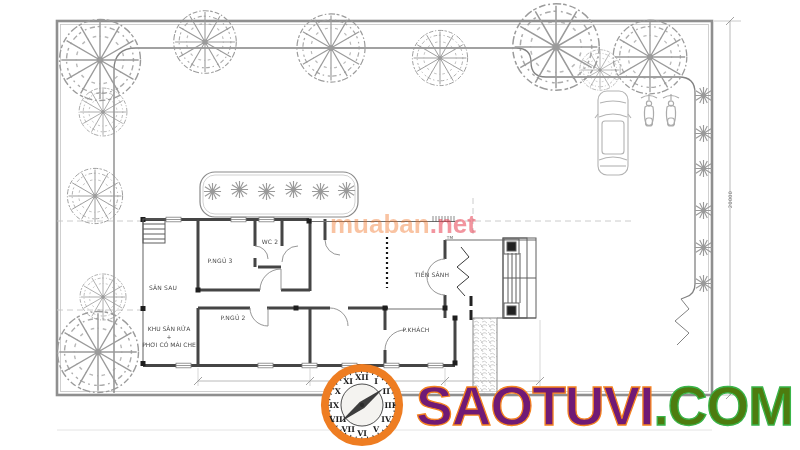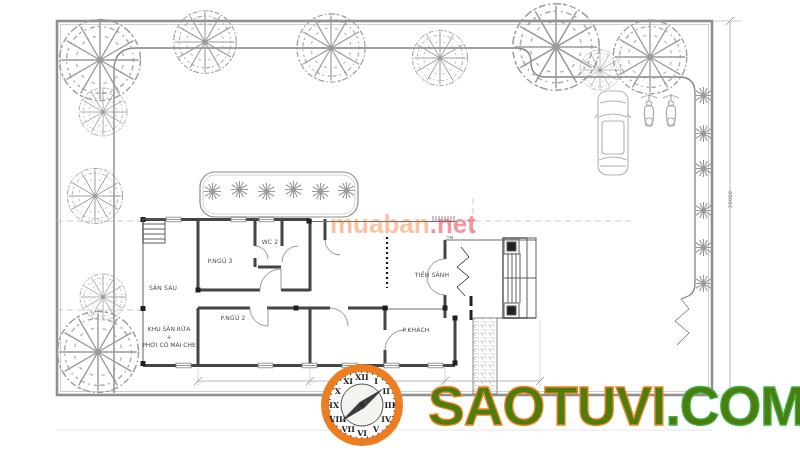--- a/index.html
+++ b/index.html
@@ -13,21 +13,21 @@
        font-size:6px;line-height:1.35;color:#4a4a4a;white-space:nowrap;}
   .dim-vert{position:absolute;left:727px;top:208px;font-size:6px;color:#777;
        transform:rotate(-90deg) scale(.8);transform-origin:left top;letter-spacing:.5px;}
   #watermark{position:absolute;left:330px;top:209px;font-size:26px;font-weight:bold;
        letter-spacing:0;font-family:"Liberation Sans",sans-serif;white-space:nowrap;}
   #watermark .wm-name{color:rgba(241,113,33,.42);}
   #watermark .wm-tld{color:rgba(232,62,80,.55);}
   #logo{position:absolute;left:317px;top:362px;height:88px;display:flex;align-items:center;gap:9px;}
   #logo-text{font-family:"Liberation Sans",sans-serif;font-weight:bold;font-size:55px;
        letter-spacing:-1px;line-height:88px;-webkit-text-stroke:1.3px currentColor;color:#F58220;}
-  #logo-text .brand{color:#4d7c0f;margin-left:12px;-webkit-text-stroke:1.3px #F58220;}
+  #logo-text .brand{color:#701a75;-webkit-text-stroke:1.3px #F58220;}
   #logo-text .tld{color:#4d7c0f;-webkit-text-stroke:1.3px #3AB54A;}
   #clock-numerals text{font-size:8px;font-weight:bold;text-anchor:middle;fill:#1b1b1b;
        font-family:"DejaVu Serif",serif;}
 </style>
 </head>
 <body>
 
 <div id="stage">
 
 <svg id="plan-svg" width="800" height="450" viewBox="0 0 800 450">

